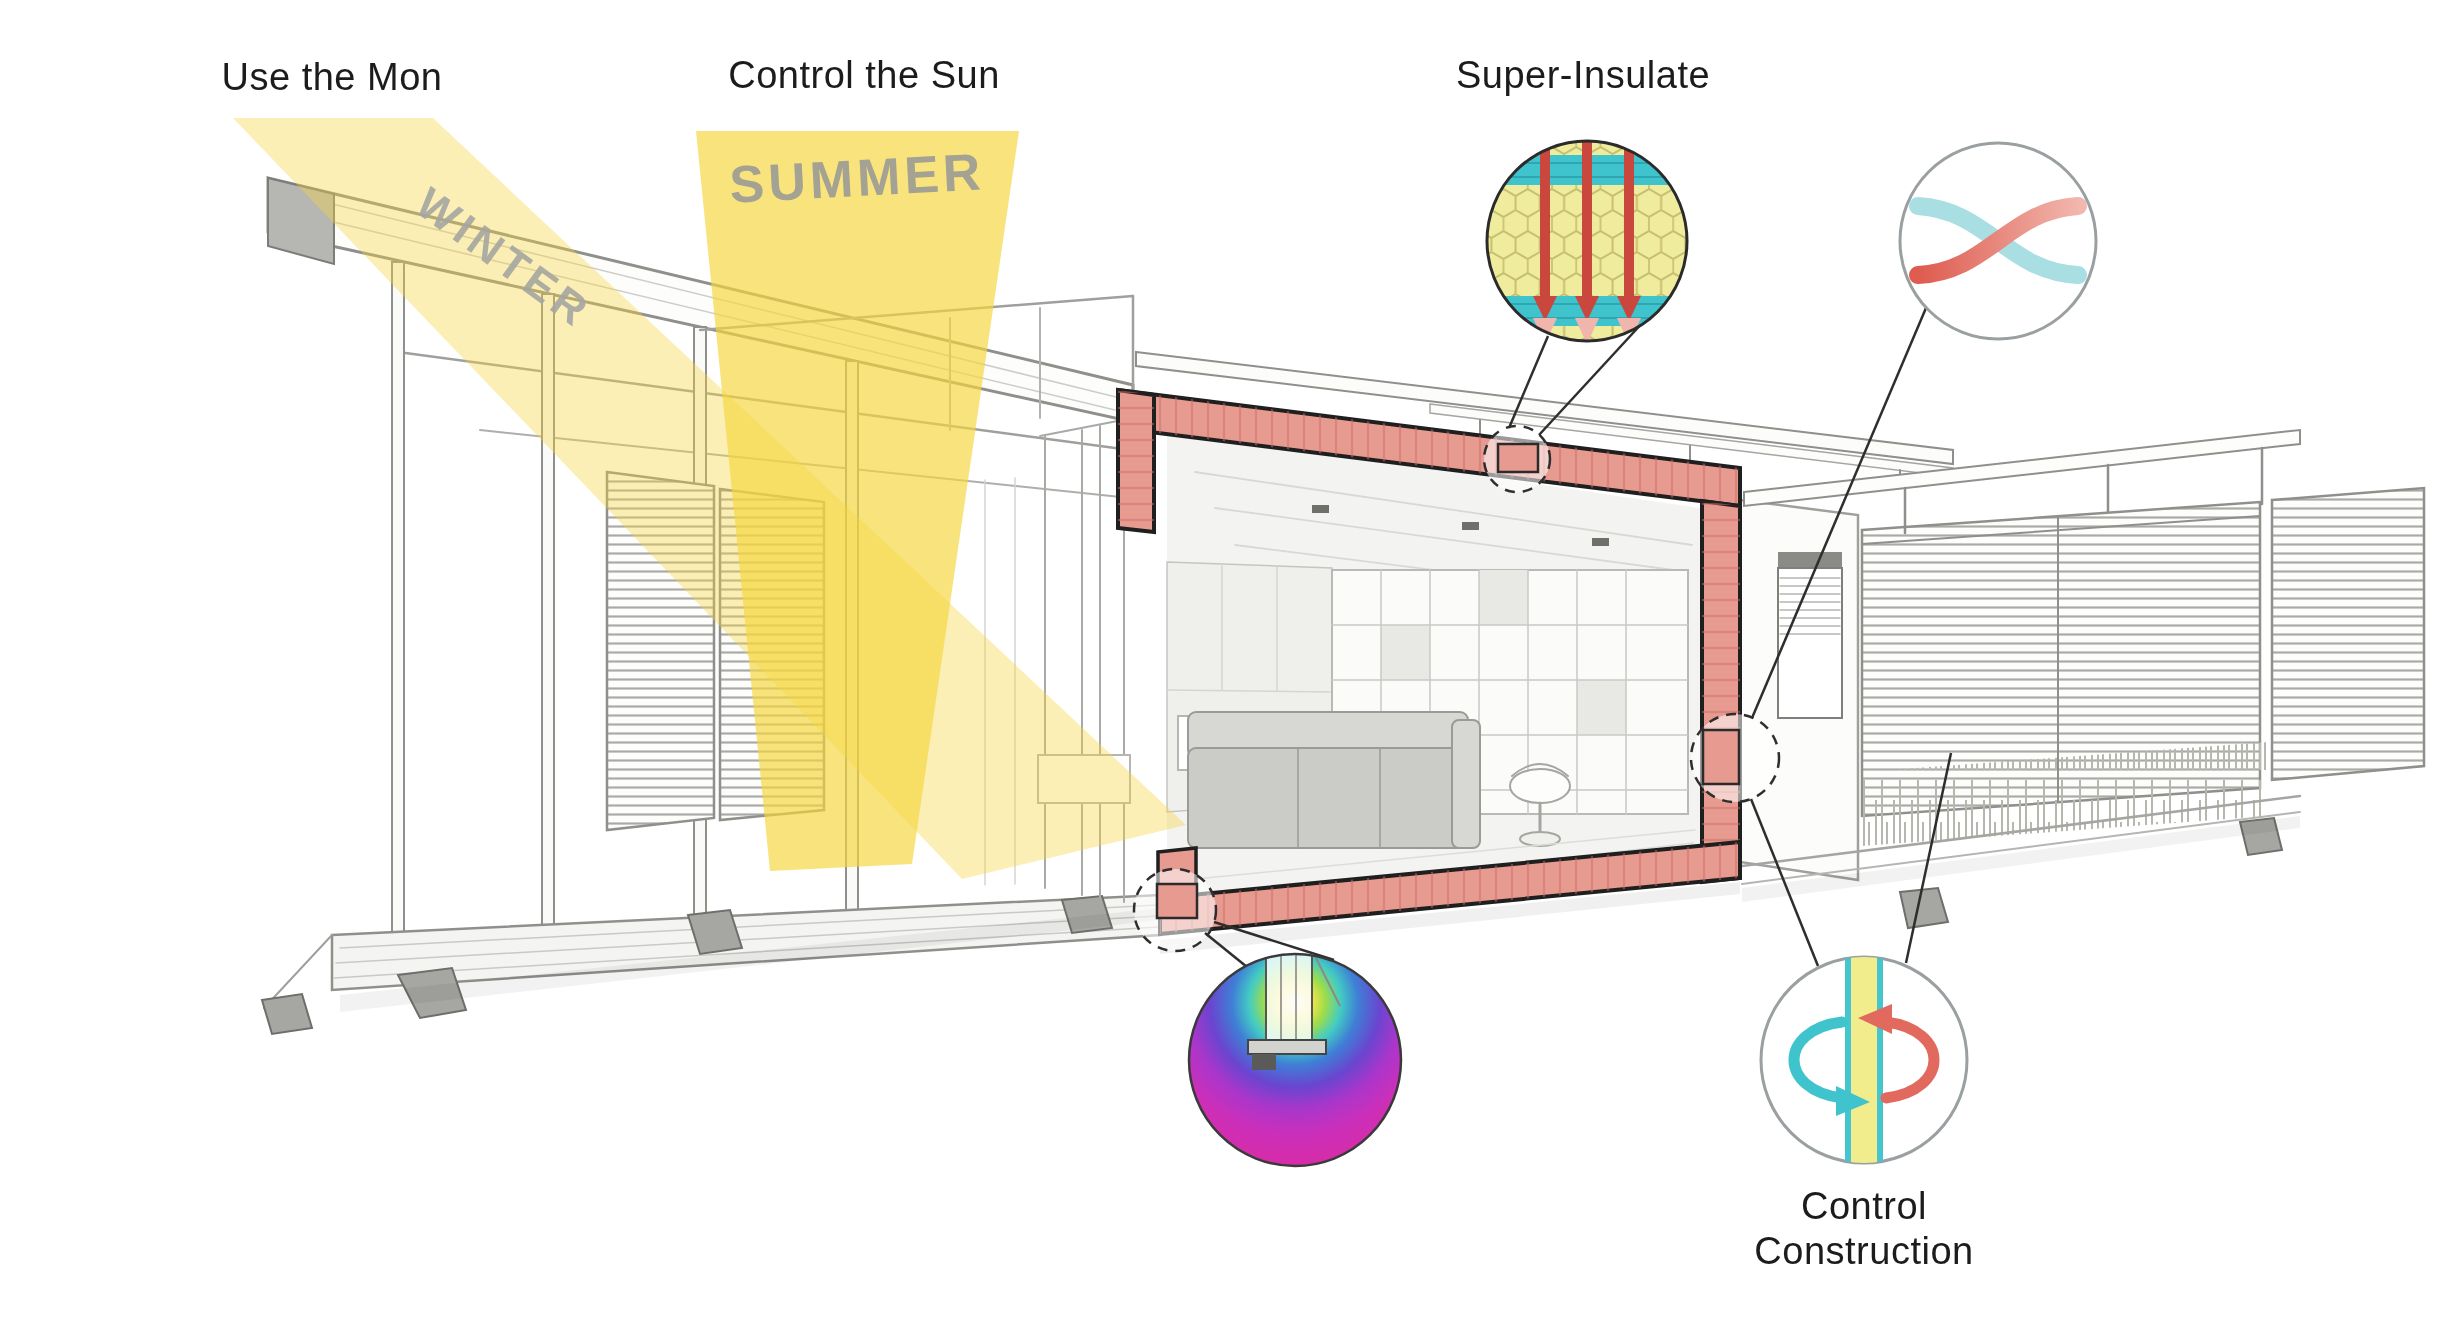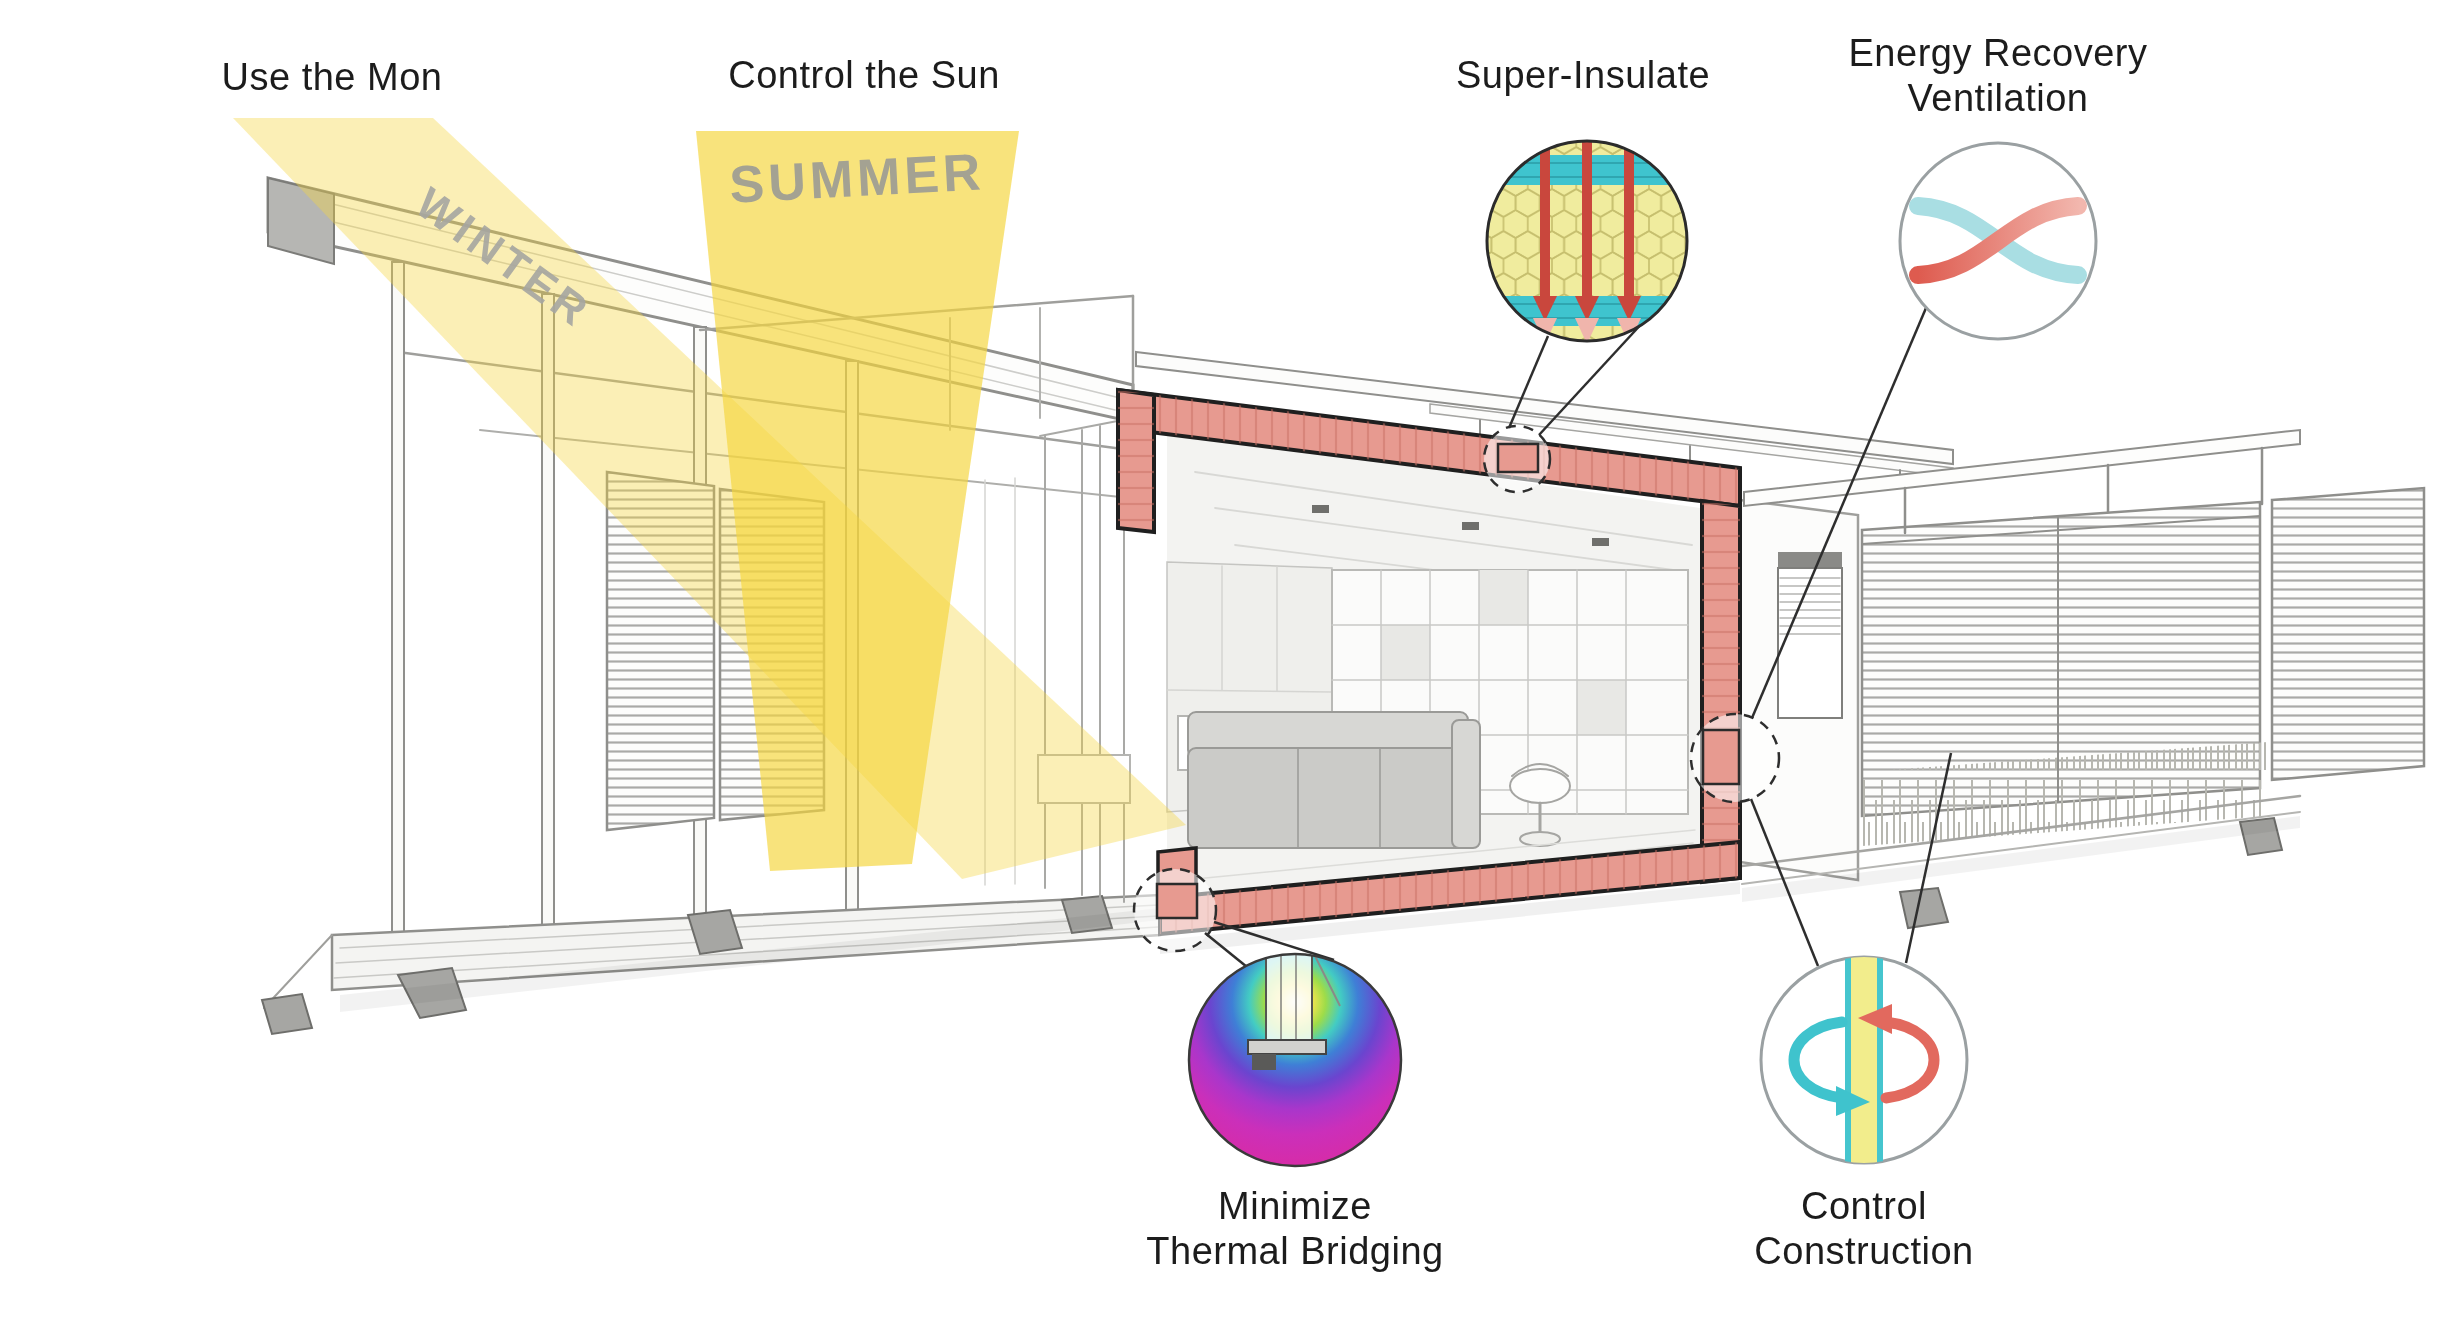--- a/index.html
+++ b/index.html
@@ -307,28 +307,20 @@
     <polygon points="1836,1086 1870,1102 1836,1116" fill="#3FC3CD"></polygon>
     <path d="M1886,1098 C1950,1090 1950,1030 1886,1022" fill="none" stroke="#E2695E" stroke-width="11" stroke-linecap="round"></path>
     <polygon points="1892,1034 1858,1018 1892,1004" fill="#E2695E"></polygon>
   </g>
 </svg>
 
   <div class="lbl" style="left:332px;top:55px">Use the Mon</div>
   <div class="lbl" style="left:864px;top:53px">Control the Sun</div>
   <div class="lbl" style="left:1583px;top:53px">Super-Insulate</div>
 
-  <div class="lbl" style="left:1998px;top:31px">
-    <span class="lbl-line">Energy Recovery</span>
-    <span class="lbl-line">Ventilation</span>
-  </div>
-
-  <div class="lbl" style="left:1295px;top:1184px">
-    <span class="lbl-line">Minimize</span>
-    <span class="lbl-line">Thermal Bridging</span>
-  </div>
+
 
   <div class="lbl" style="left:1864px;top:1184px">
     <span class="lbl-line">Control</span>
     <span class="lbl-line">Construction</span>
   </div>
 
 </div>
 
 </body></html>

